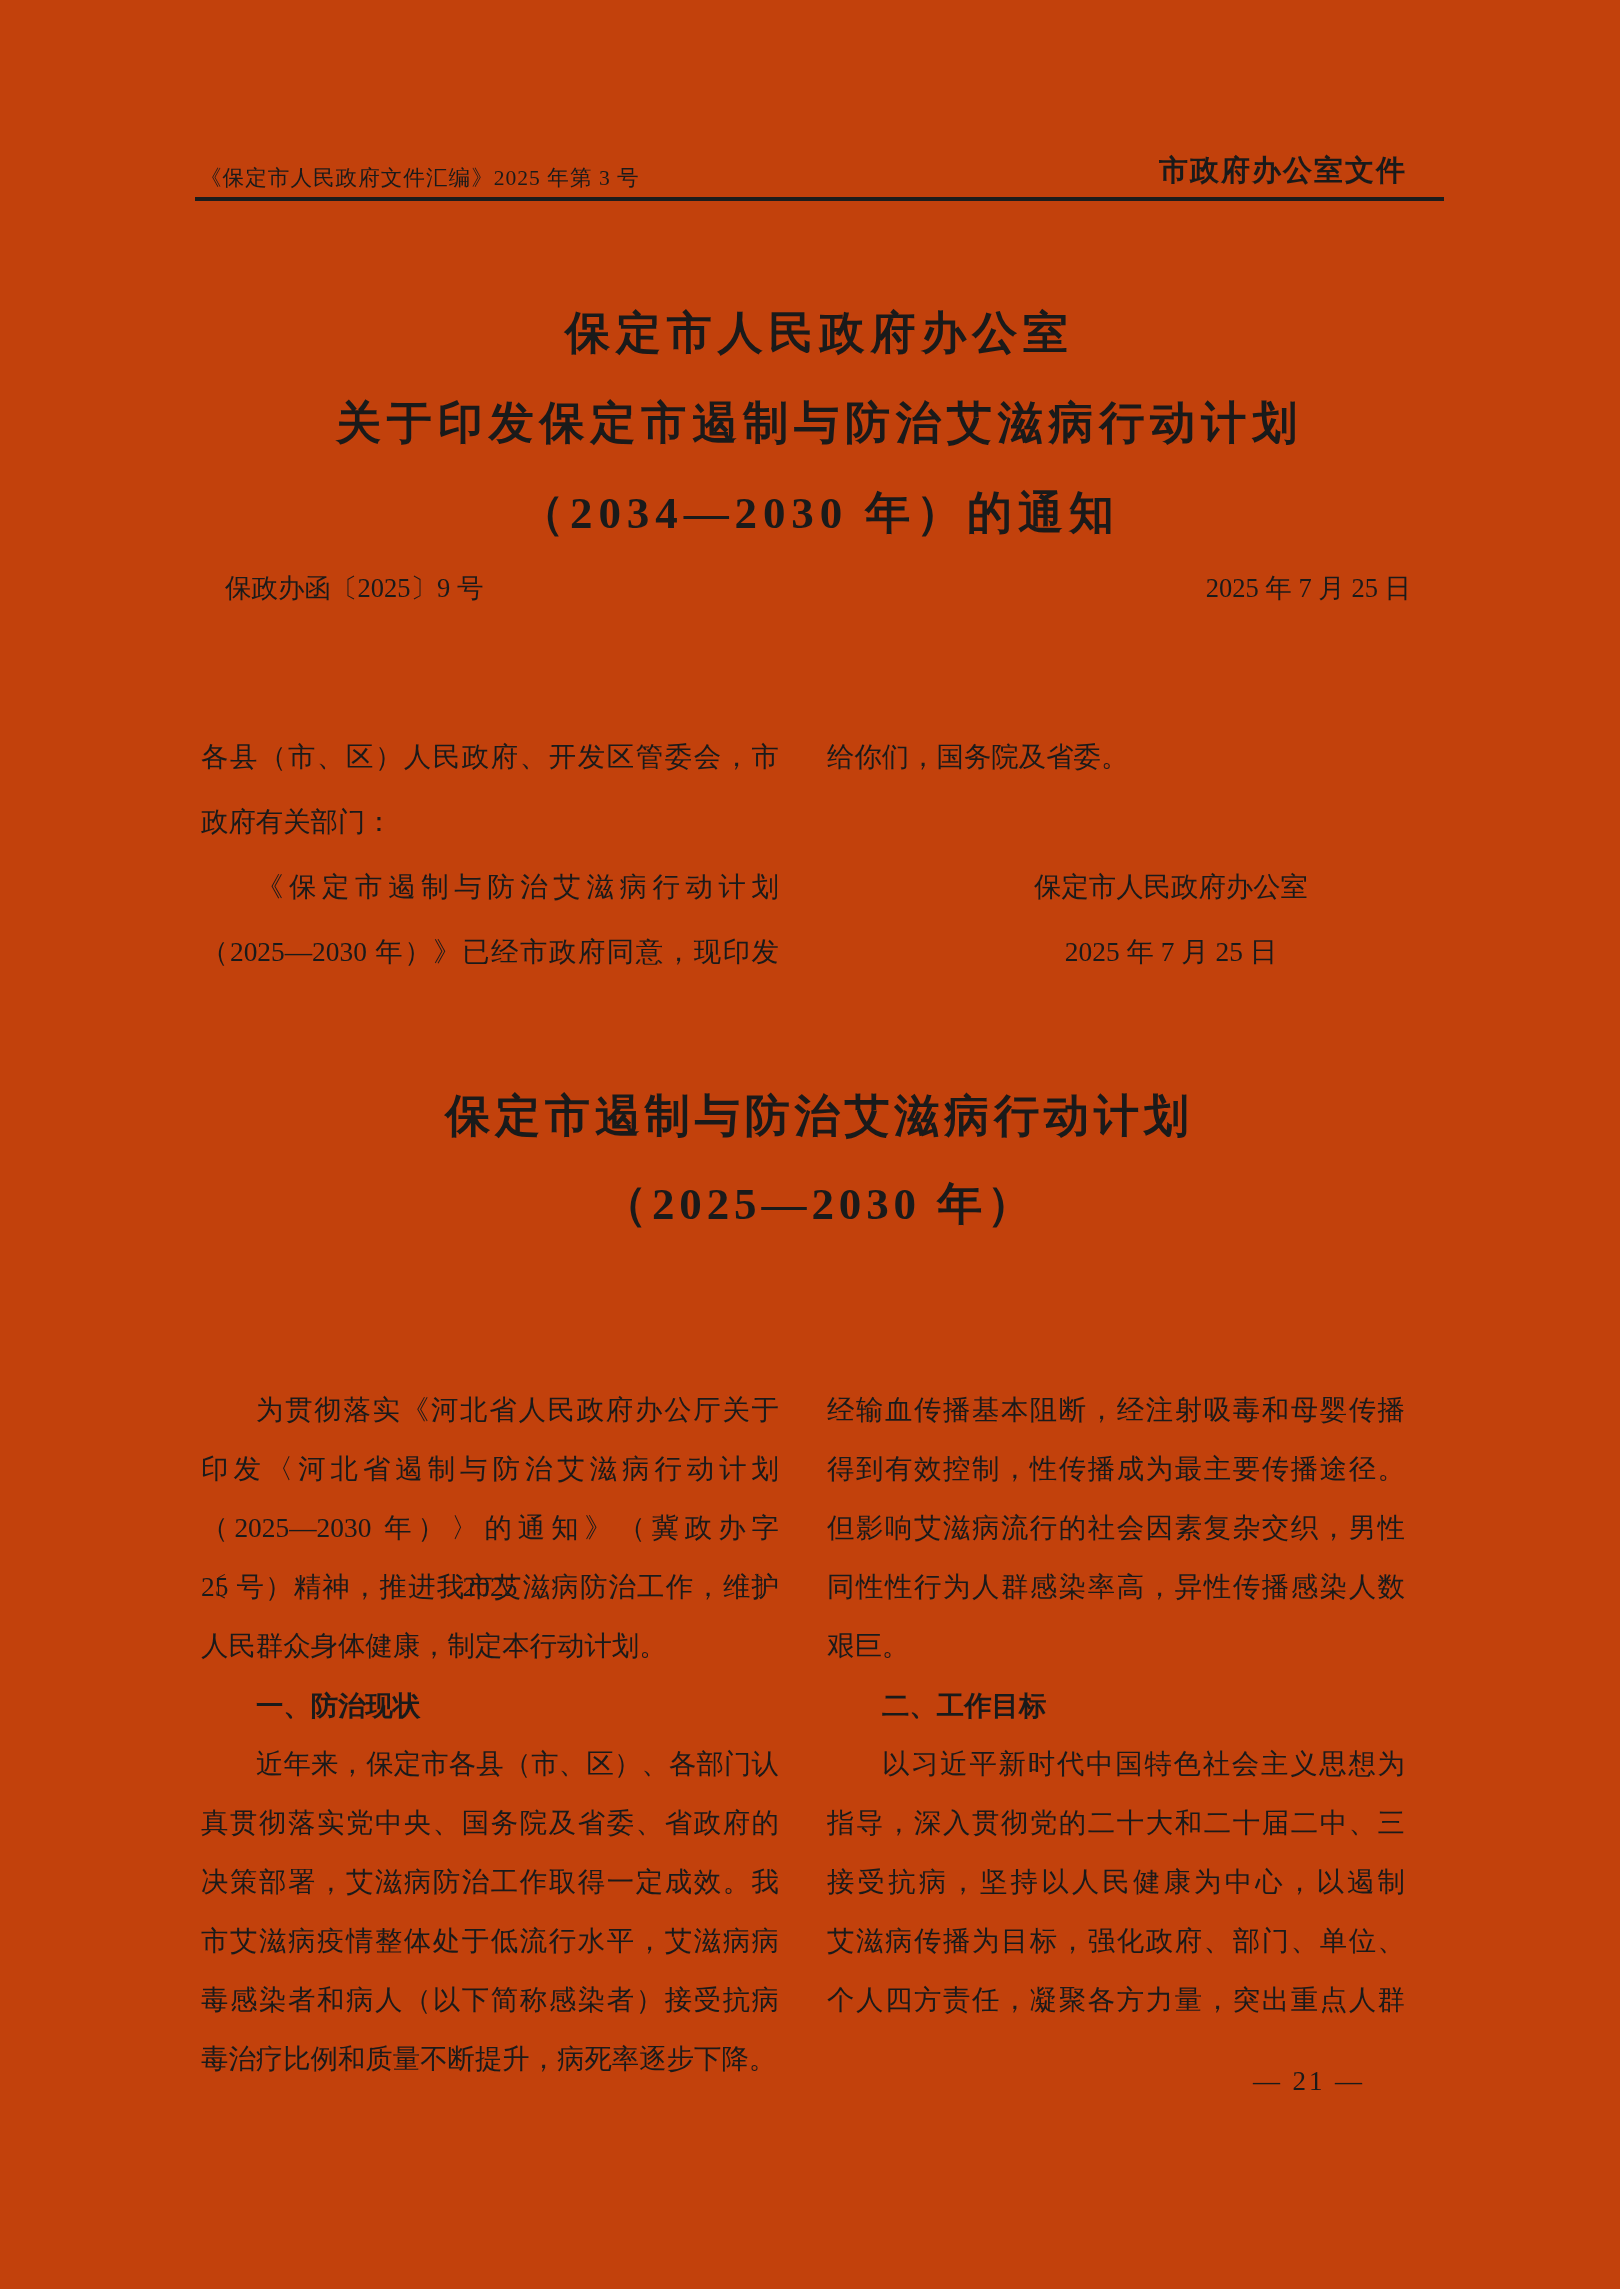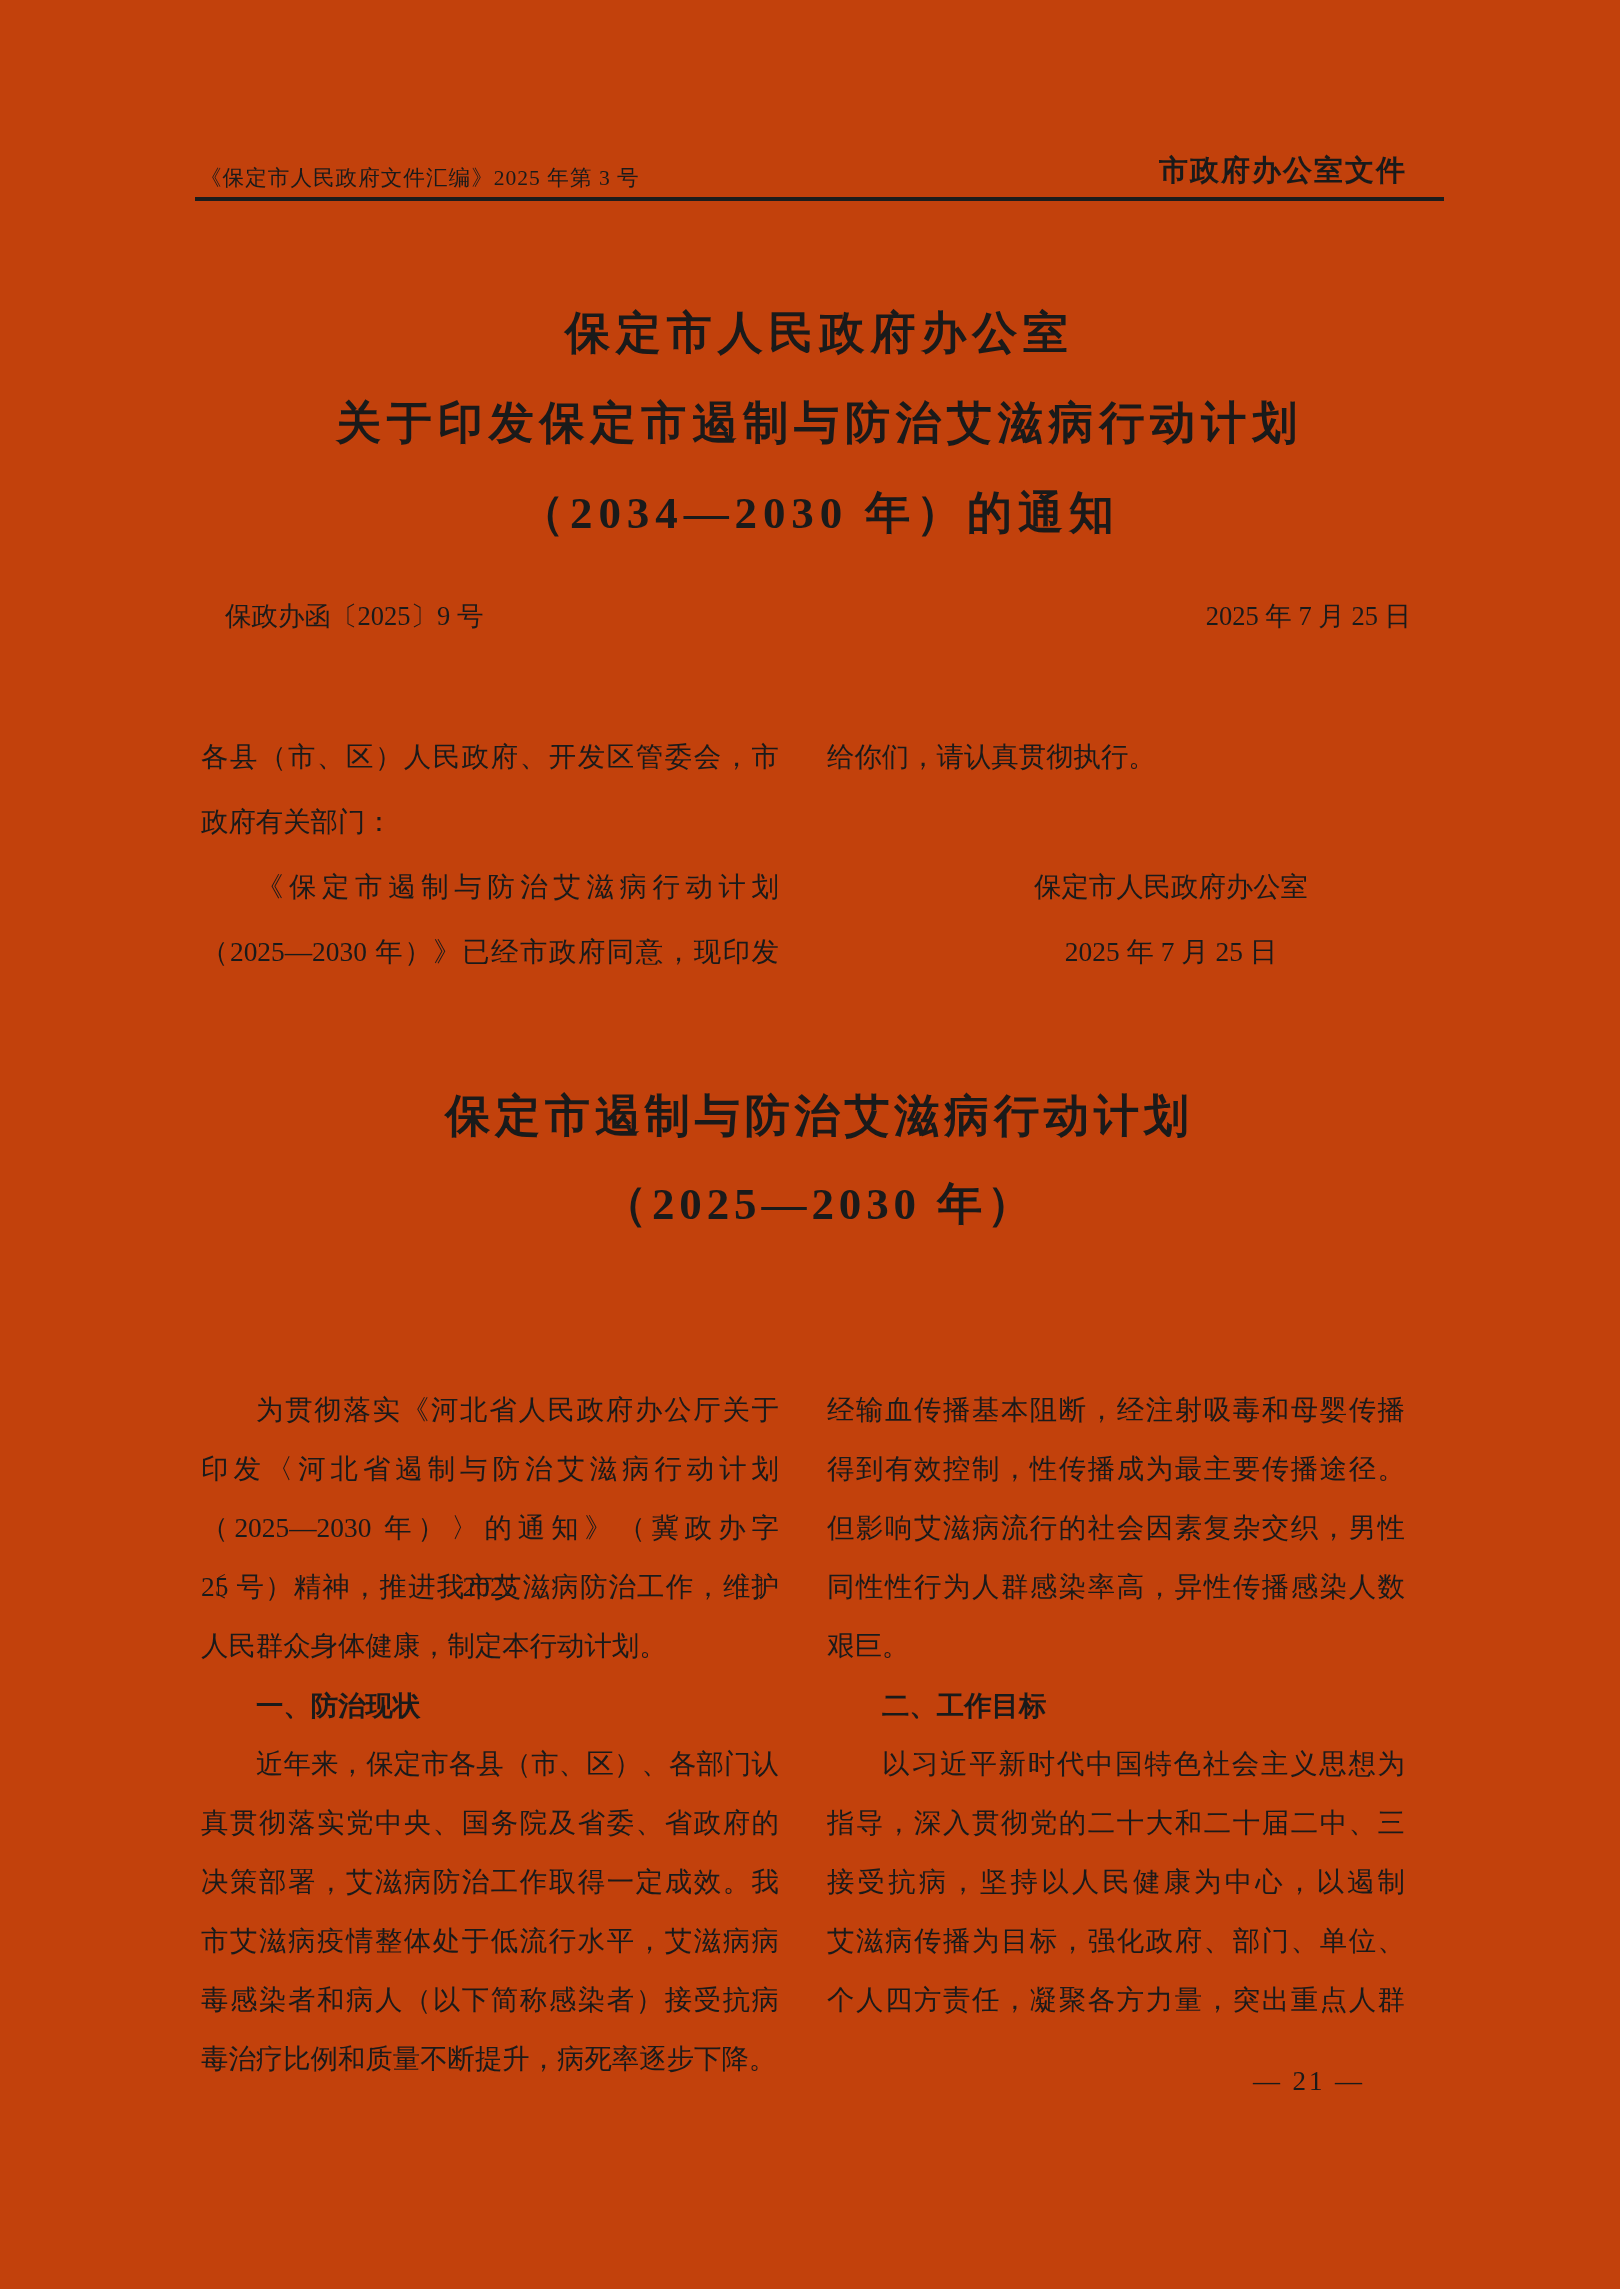--- a/index.html
+++ b/index.html
@@ -33,21 +33,21 @@
     text-align:center;font-size:45px;font-weight:700;
     letter-spacing:5.9px;line-height:90px;
   }
   .plan-title{
     position:absolute;top:1072px;left:196px;width:1247px;
     text-align:center;font-size:45px;font-weight:700;
     letter-spacing:4.9px;line-height:88px;
   }
   
   .doc-line{
-    position:absolute;top:598px;left:225px;width:1186px;
+    position:absolute;top:570px;left:225px;width:1186px;
     display:flex;justify-content:space-between;
     font-size:26.5px;
   }
   
   .cols{position:absolute;left:201px;display:flex;gap:48px;}
   .cols-upper{top:725px;}
   .cols-lower{top:1381px;justify-content:flex-end;}
   .col{width:578px;font-size:27.4px;}
   .line{
     display:block;
@@ -95,21 +95,21 @@
 
   <div class="cols cols-upper">
     <div class="col">
         <span class="line just">各县（市、区）人民政府、开发区管委会，市</span>
         <span class="line">政府有关部门：</span>
         <span class="line just indent">《保定市遏制与防治艾滋病行动计划</span>
         <span class="line just">（2025—2030 年）》已经市政府同意，现印发</span>
       </div>
     <div class="col">
       <div>
-          <span class="line">给你们，请认真贯彻执行。</span>
+          <span class="line">给你们，国务院及省委。</span>
         </div>
       <div class="sig-block">
         <span class="sig-line">保定市人民政府办公室</span>
         <span class="sig-line">2025 年 7 月 25 日</span>
       </div>
     </div>
   </div>
 
   <div class="plan-title">
       <div class="title-line">保定市遏制与防治艾滋病行动计划</div>

